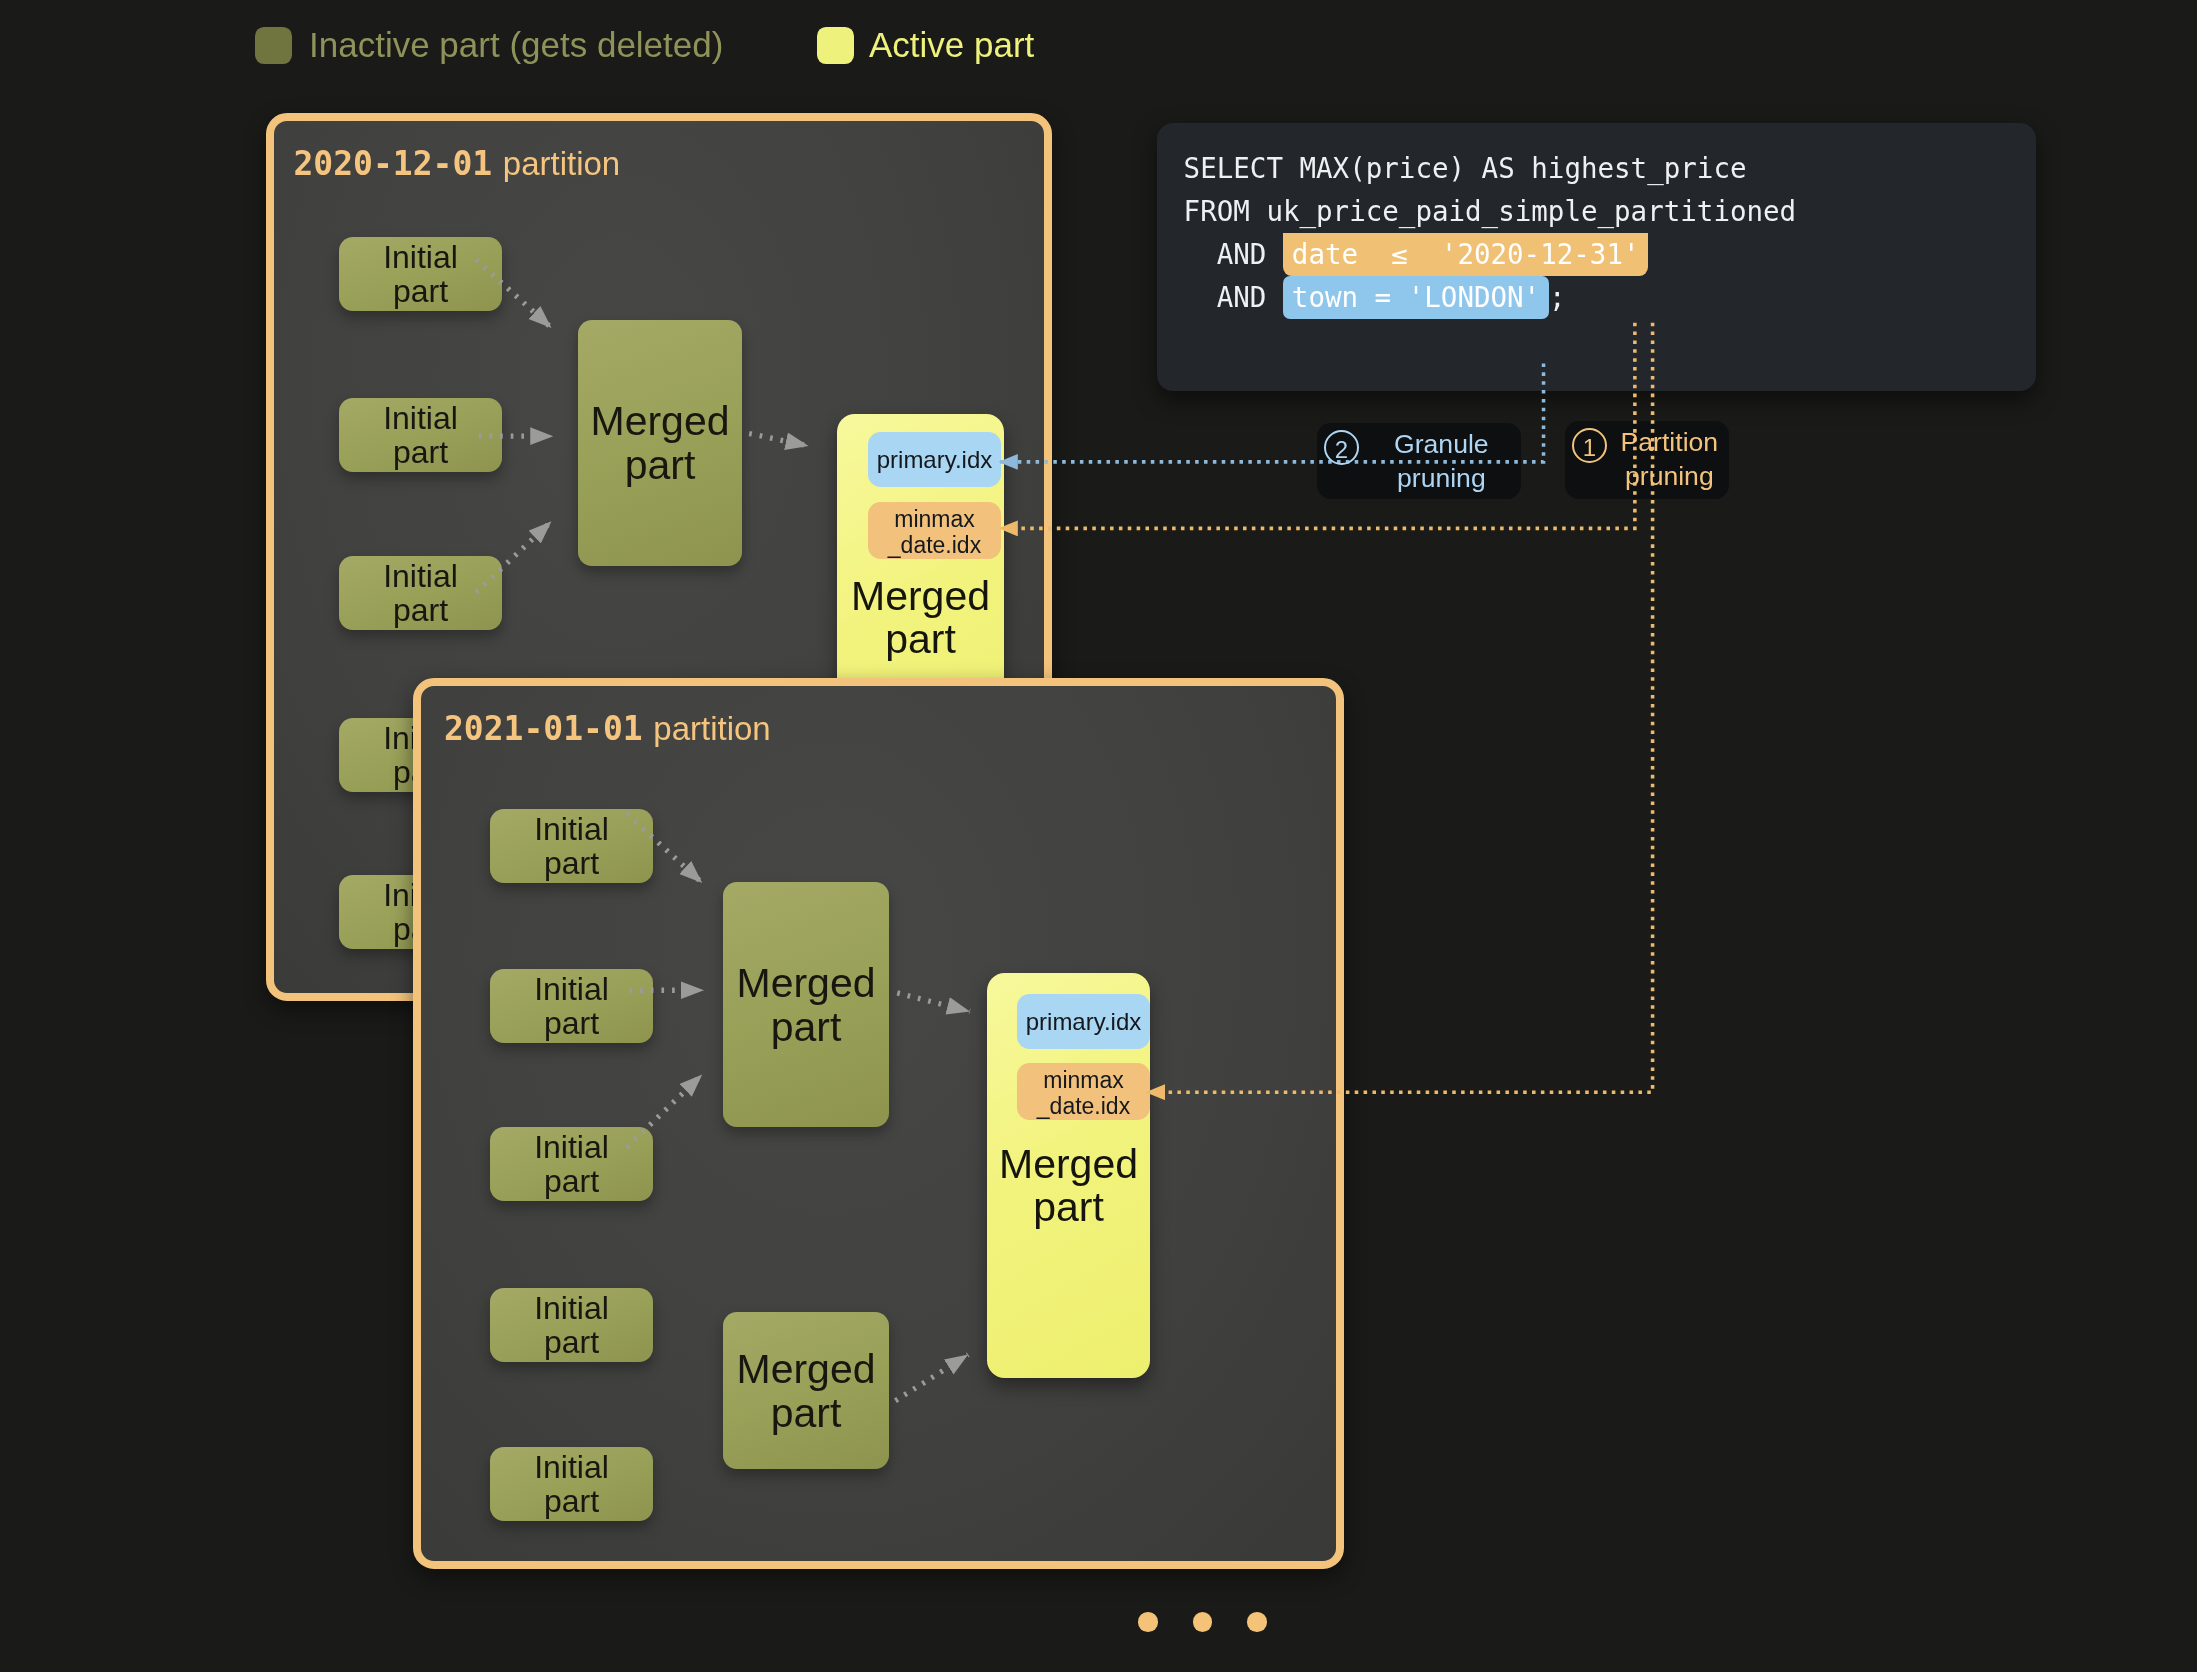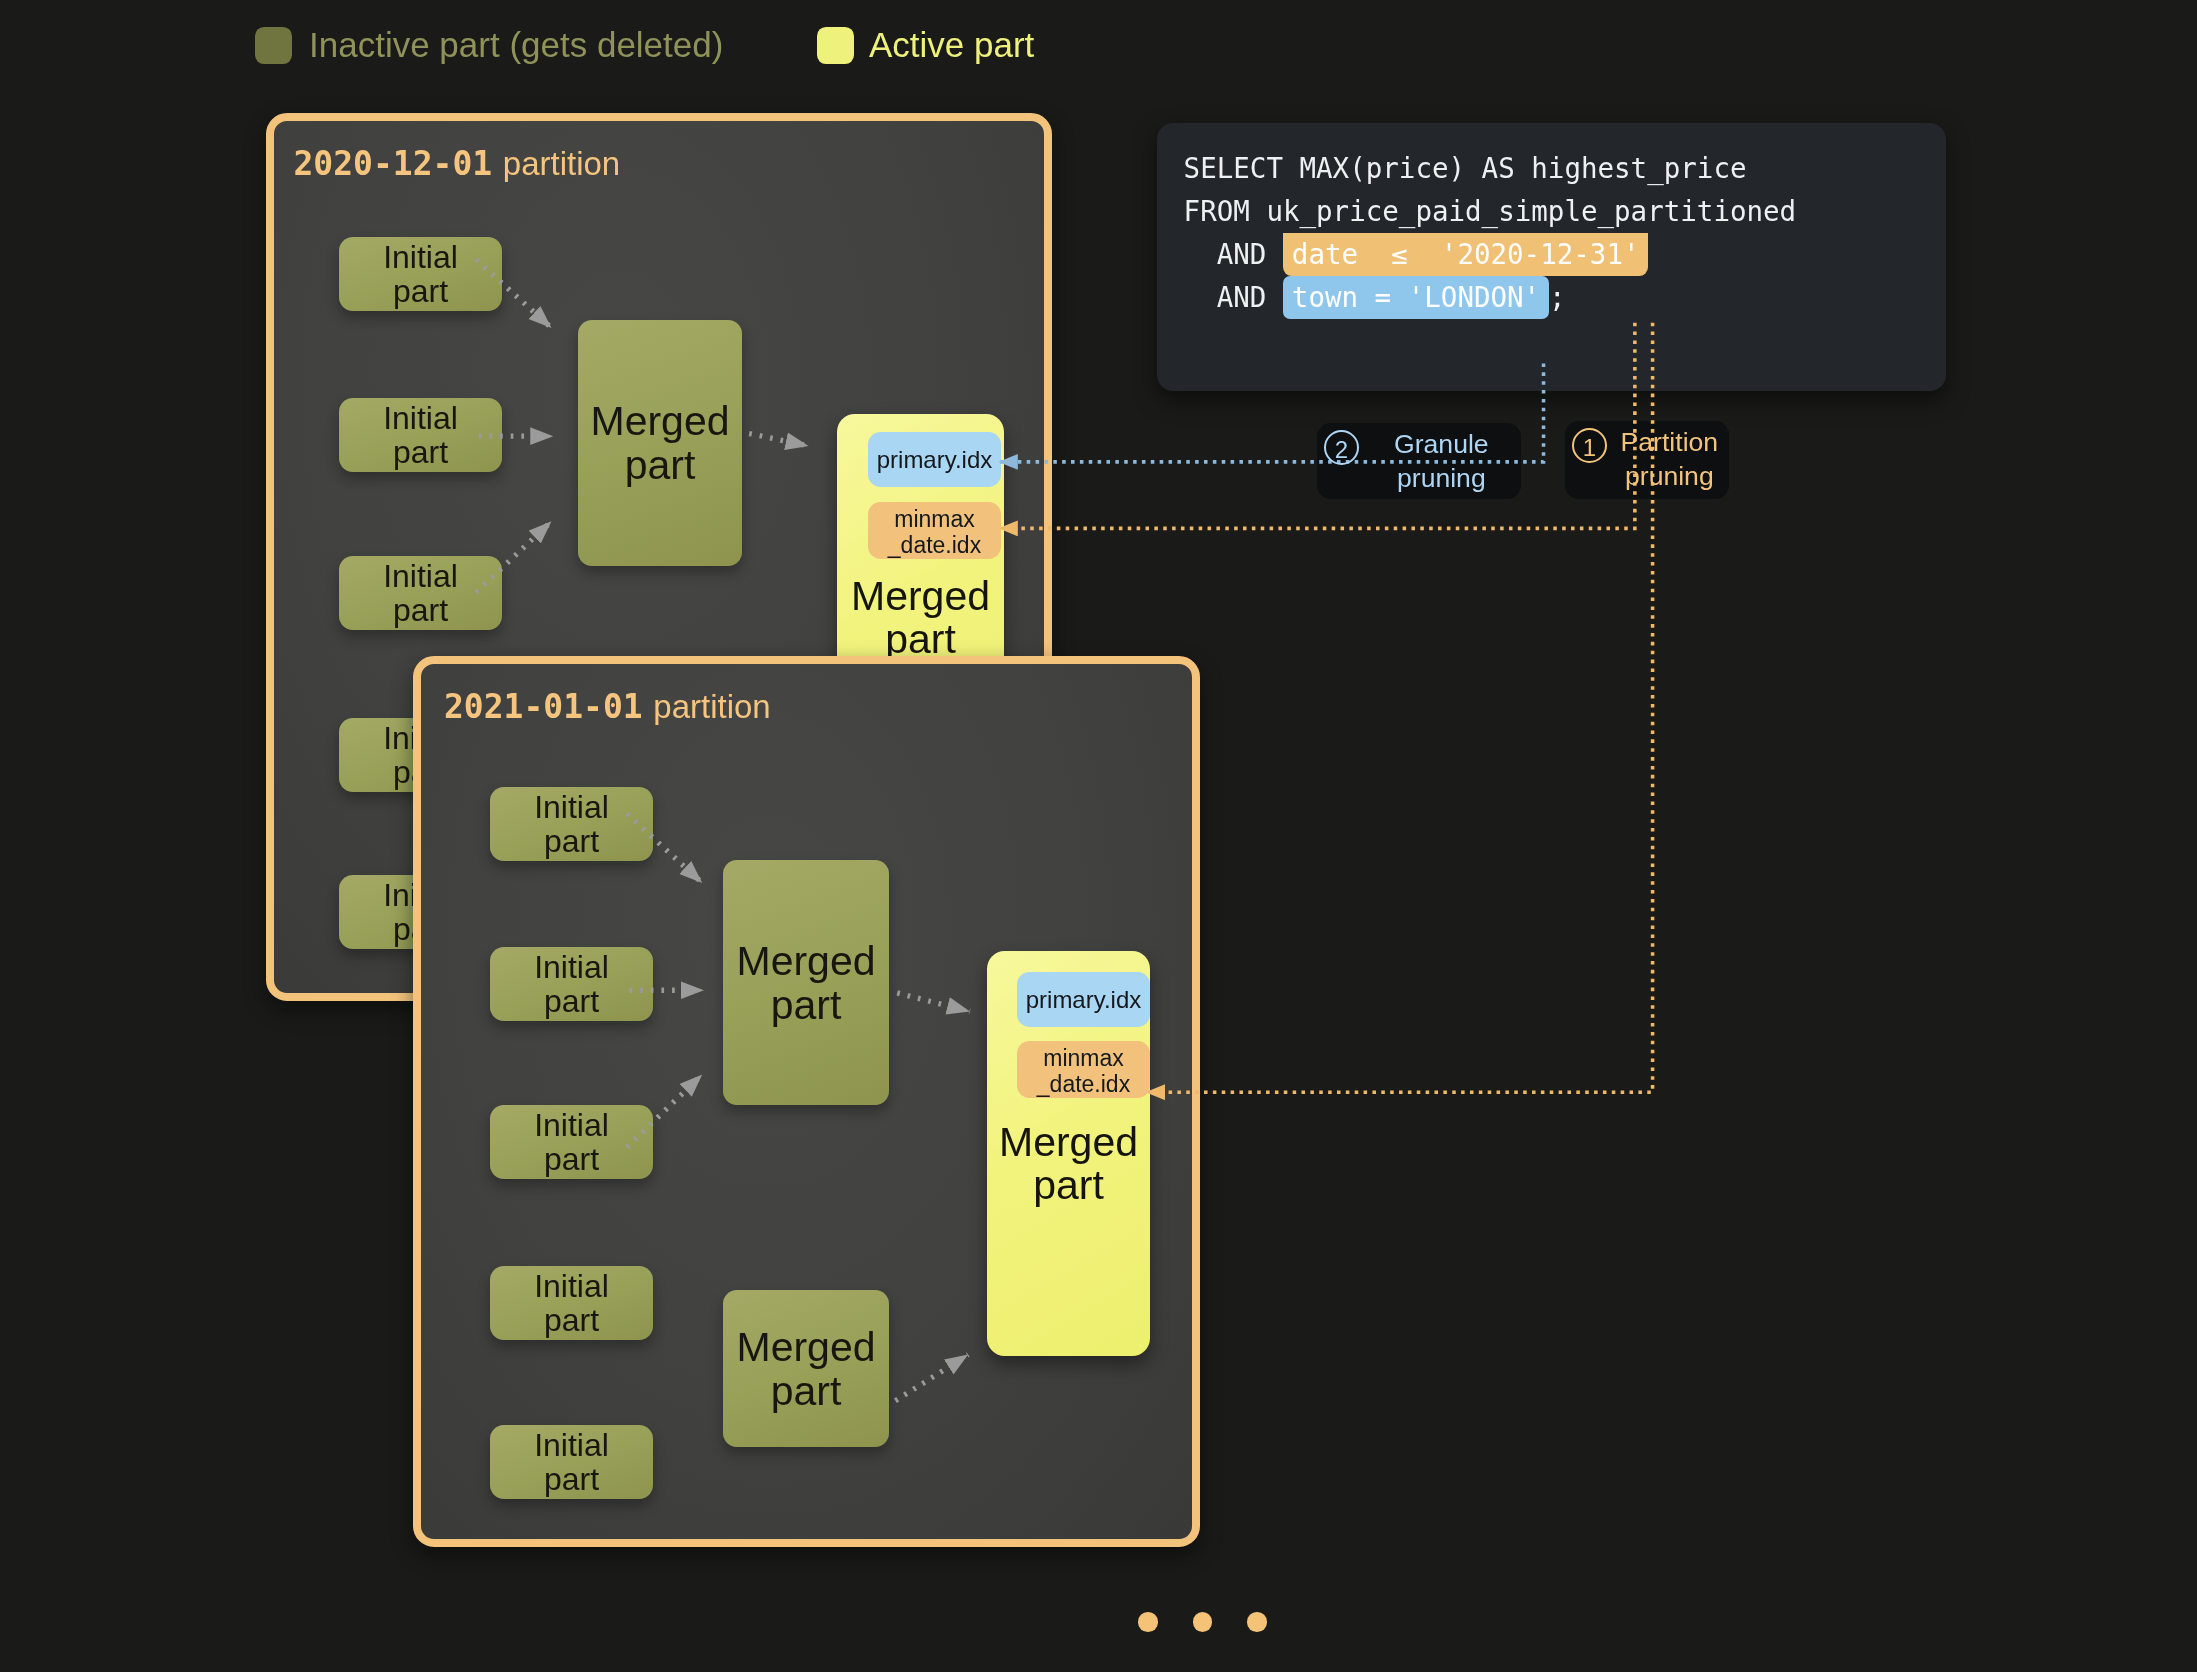--- a/index.html
+++ b/index.html
@@ -12,21 +12,21 @@
   .swatch-active{left:817px;top:26.6px;background:#eef17b;}
   .legend-label{position:absolute;top:23px;font-size:35px;line-height:43px;}
   .legend-inactive{left:309px;color:#8f935a;}
   .legend-active{left:869px;color:#eef17c;}
 
   
   .partition{position:absolute;border:8.9px solid #f3c37c;border-radius:21px;box-sizing:border-box;
              background:radial-gradient(ellipse at 45% 30%, #474746 0%, #414140 55%, #393938 100%);
              box-shadow:0 8.9px 21px rgba(0,0,0,.45);}
   .p1{left:266px;top:113px;width:786px;height:888px;z-index:1;}
-  .p2{left:413px;top:656px;width:787px;height:891px;z-index:2;}
+  .p2{left:413px;top:678px;width:931px;height:891px;z-index:2;}
   .ptitle{position:absolute;white-space:nowrap;color:#f5c57f;}
   .ptitle .pdate{font-family:"DejaVu Sans Mono",monospace;font-weight:bold;font-size:33px;}
   .ptitle .psuffix{font-size:33px;margin-left:10.6px;}
   .p1 .ptitle{left:19.5px;top:23px;}
   .p2 .ptitle{left:23px;top:23px;}
 
   .olive{position:absolute;border-radius:14px;color:#17170f;text-align:center;
          background:linear-gradient(160deg,#a4a965 0%,#99a058 50%,#8e944e 100%);
          box-shadow:0 7px 12.4px rgba(0,0,0,.30);display:flex;flex-direction:column;justify-content:center;}
   .initial{width:163px;height:74px;font-size:32px;line-height:34px;margin-left:28px;}
@@ -50,21 +50,21 @@
   .p2 .ybox{left:566px;top:287px;width:163px;height:405px;}
   .chip{position:absolute;left:16px;width:133px;border-radius:12.4px;text-align:center;color:#15181c;margin-left:15px;}
   .chip-blue{height:55px;background:#a9d6f2;font-size:24px;line-height:55px;}
   .chip-orange{height:57px;background:#f2c17c;font-size:23px;line-height:26px;padding-top:3.5px;box-sizing:border-box;}
   .p1 .chip-blue{top:17.7px;} .p1 .chip-orange{top:88px;}
   .p2 .chip-blue{top:21px;left:15px;} .p2 .chip-orange{top:90px;left:15px;}
   .ylabel{position:absolute;left:0;width:100%;text-align:center;color:#15150d;font-size:41px;line-height:43px;}
   .p1 .ylabel{top:161px;} .p2 .ylabel{top:170px;}
 
   
-  .sqlbox{position:absolute;left:1157px;top:123px;width:789px;height:268px;border-radius:16px;
+  .sqlbox{position:absolute;left:1157px;top:123px;width:879px;height:268px;border-radius:16px;
           background:#23262b;box-shadow:0 8.9px 21px rgba(0,0,0,.5);z-index:4;box-sizing:border-box;
           padding:24px 26.6px;}
   .sql-line{font-family:"DejaVu Sans Mono",monospace;font-size:27.5px;line-height:43px;height:43px;
             color:#eef1f4;white-space:pre;}
   .hl{display:inline-block;height:43px;line-height:43px;padding:0 8.9px;color:#ffffff;}
   .hl-orange-top{background:#f0c075;border-radius:8.9px 8.9px 0 0;}
   .hl-orange-bottom{background:#f0c075;border-radius:0 0 8.9px 8.9px;}
   .hl-blue{background:#8fc7ec;border-radius:7px;}
 
   

